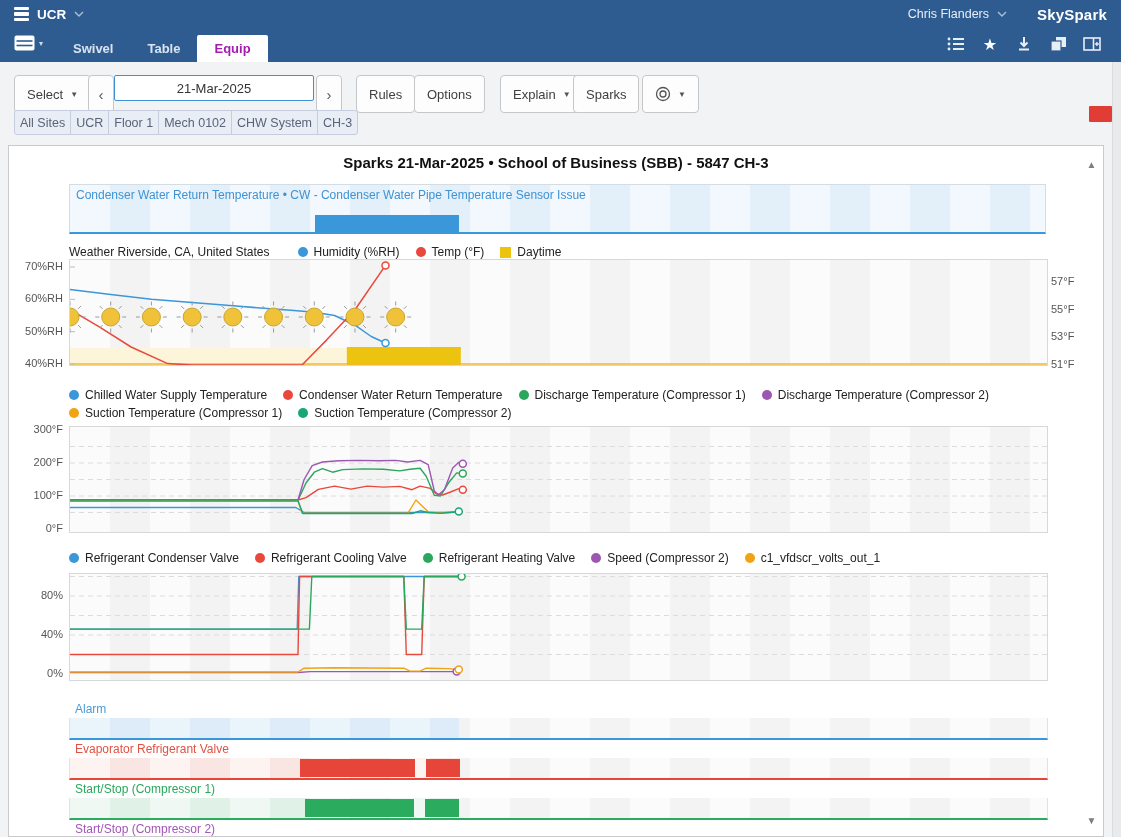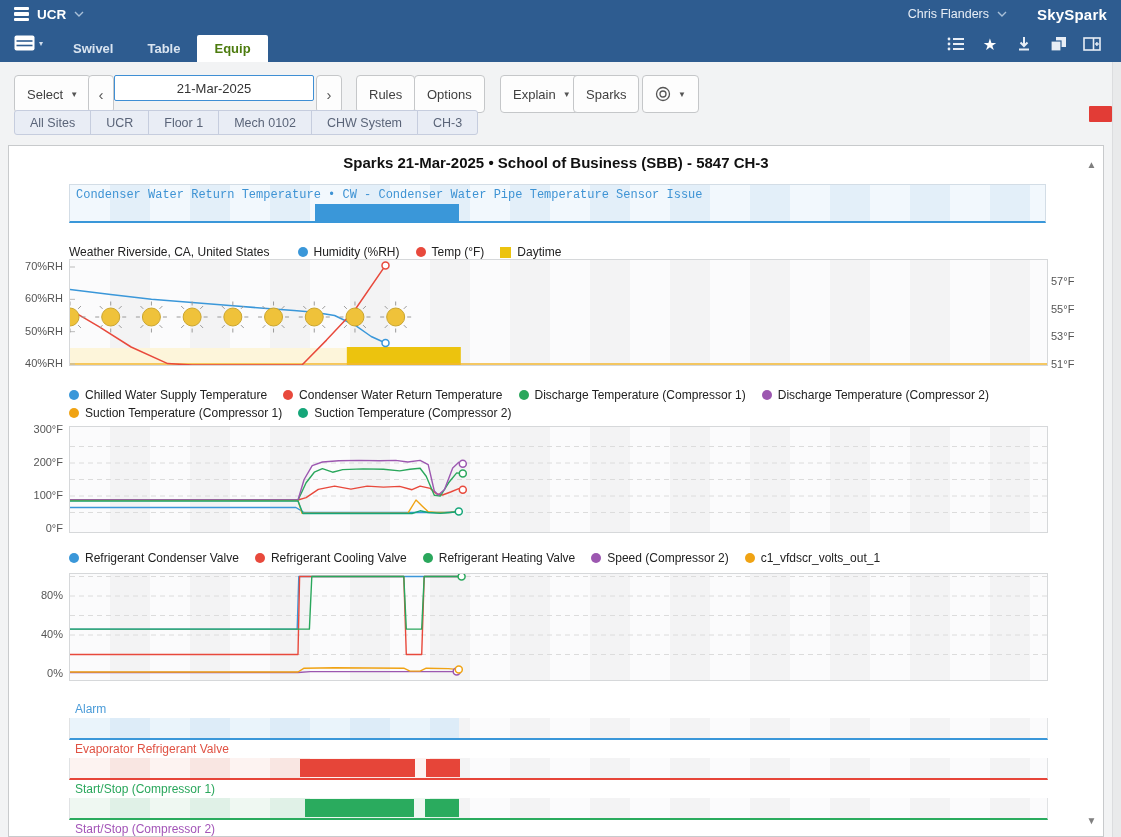--- a/index.html
+++ b/index.html
@@ -12,49 +12,49 @@
   .proj-name{color:#fff;font-size:13.5px;font-weight:bold;}
   .user-name{color:#e8eef6;font-size:12.5px;}
   .brand{color:#fff;font-size:15px;font-weight:bold;letter-spacing:.2px;margin-left:22px;}
   .dbicon{display:flex;flex-direction:column;gap:2px;}
   .dbicon i{display:block;width:15px;height:3.5px;background:#fff;border-radius:1px;}
   
   .tabbar{position:absolute;left:0;top:28px;width:1121px;height:34px;background:#2e5c90;}
   .tool-btn{position:absolute;left:14px;top:7px;display:flex;align-items:center;gap:4px;cursor:pointer;}
   .tabs{position:absolute;left:56px;bottom:0;display:flex;align-items:flex-end;}
   .tab{height:27px;line-height:27px;padding:0 17px;color:#d9e4f0;font-size:13px;font-weight:600;cursor:pointer;}
-  .tab.active{background:#fff;color:#4d7c0f;border-radius:2px 2px 0 0;}
+  .tab.active{background:#fff;color:#a21caf;border-radius:2px 2px 0 0;}
   .tb-icons{position:absolute;right:20px;top:8px;display:flex;align-items:center;gap:16px;}
   .tb-icons .ic{width:18px;height:16px;display:flex;align-items:center;justify-content:center;cursor:pointer;}
   
   .tbtn{position:absolute;top:75px;height:38px;box-sizing:border-box;background:#fdfdfd;border:1px solid #c5c7c9;
         border-radius:4px;font-size:13px;color:#3f3f3f;display:flex;align-items:center;justify-content:center;
         padding:0 12px;cursor:pointer;}
   .caret{font-size:8px;color:#555;margin-left:7px;}
   .navbtn{width:26px;padding:0;font-size:15px;color:#555;}
   #date-input{position:absolute;top:75px;left:114px;width:200px;height:26px;box-sizing:border-box;
               border:1px solid #3f8fd4;border-radius:2px;text-align:center;font-size:13px;color:#333;
               font-family:"Liberation Sans",sans-serif;background:#fff;}
   
   .crumbs{position:absolute;left:14px;top:110px;display:flex;}
   .crumb{height:25px;line-height:25px;box-sizing:border-box;background:#e9edf5;border:1px solid #c6cdde;
-         margin-left:-1px;padding:0 15px;font-size:12.5px;color:#5a6478;cursor:pointer;white-space:nowrap;}
+         margin-left:-1px;padding:0 5px;font-size:12.5px;color:#5a6478;cursor:pointer;white-space:nowrap;}
   .crumb:first-child{border-radius:3px 0 0 3px;margin-left:0;}
   .crumb:last-child{border-radius:0 3px 3px 0;}
   .alert-ind{position:absolute;left:1089px;top:106px;width:23px;height:16px;background:#e23c36;border-radius:1px;}
   .page-scroll{position:absolute;left:1112px;top:62px;width:9px;height:775px;background:#e9eaeb;border-left:1px solid #dcdddf;}
   
   #card{position:absolute;left:8px;top:145px;width:1096px;height:692px;background:#fff;
         border:1px solid #c8cacc;box-sizing:border-box;overflow:hidden;}
   .main-title{position:absolute;left:0;top:8px;width:100%;text-align:center;font-size:15px;font-weight:bold;color:#111;}
   .gray-stripes{background:repeating-linear-gradient(90deg,#fbfbfc 0 40px,#f3f3f4 40px 80px);}
   
-  #spark-band{position:absolute;left:60px;top:38px;width:977px;height:39px;box-sizing:border-box;
+  #spark-band{position:absolute;left:60px;top:38px;width:977px;height:50px;box-sizing:border-box;
               border:1px solid #d3dde6;border-bottom:2px solid #3a97d9;
-              background:repeating-linear-gradient(90deg,#f2f8fd 0 40px,#e3eff9 40px 80px);font-family:Liberation Mono, monospace;}
+              background:repeating-linear-gradient(90deg,#f2f8fd 0 40px,#e3eff9 40px 80px);}
   #spark-band-label{position:absolute;left:6px;top:3px;font-size:12px;color:#3e93d4;white-space:nowrap;}
   .spark-bar{position:absolute;bottom:0;height:17px;background:#3a97d9;}
   
   .legend{position:absolute;display:flex;flex-wrap:wrap;column-gap:16px;row-gap:4px;align-items:center;
           font-size:12px;color:#222;width:980px;}
   .leg-item{display:flex;align-items:center;gap:6px;cursor:pointer;white-space:nowrap;}
   .dot{width:10px;height:10px;border-radius:50%;flex:none;}
   .dot.square{border-radius:0;width:11px;height:11px;}
   .leg-title{margin-right:12px;}
   #weather-legend{left:60px;top:99px;}

